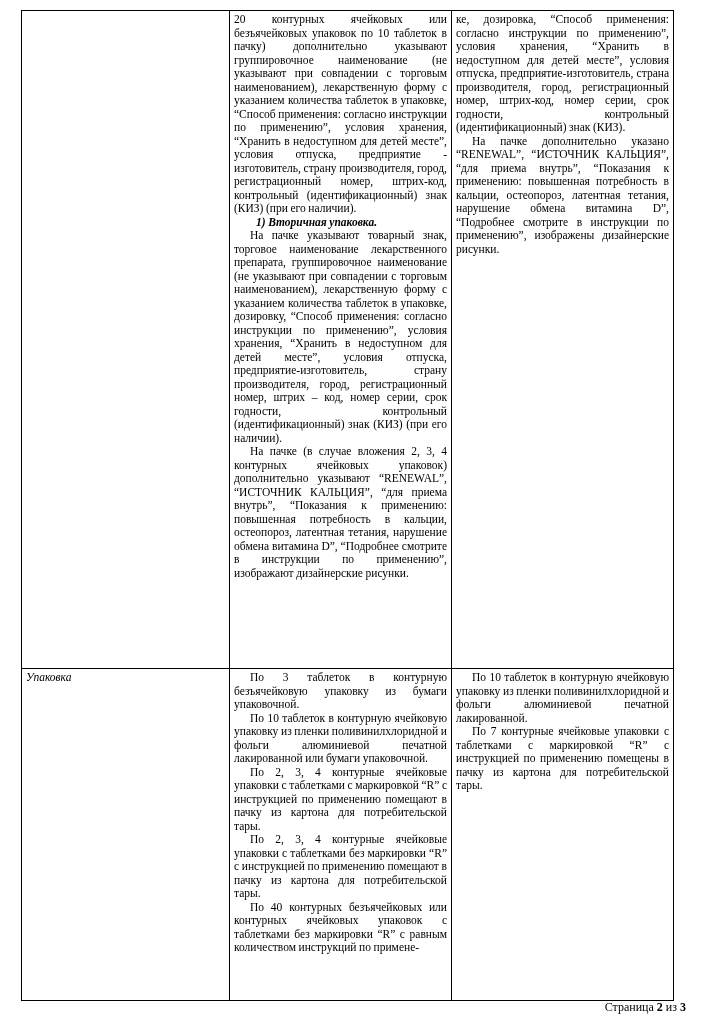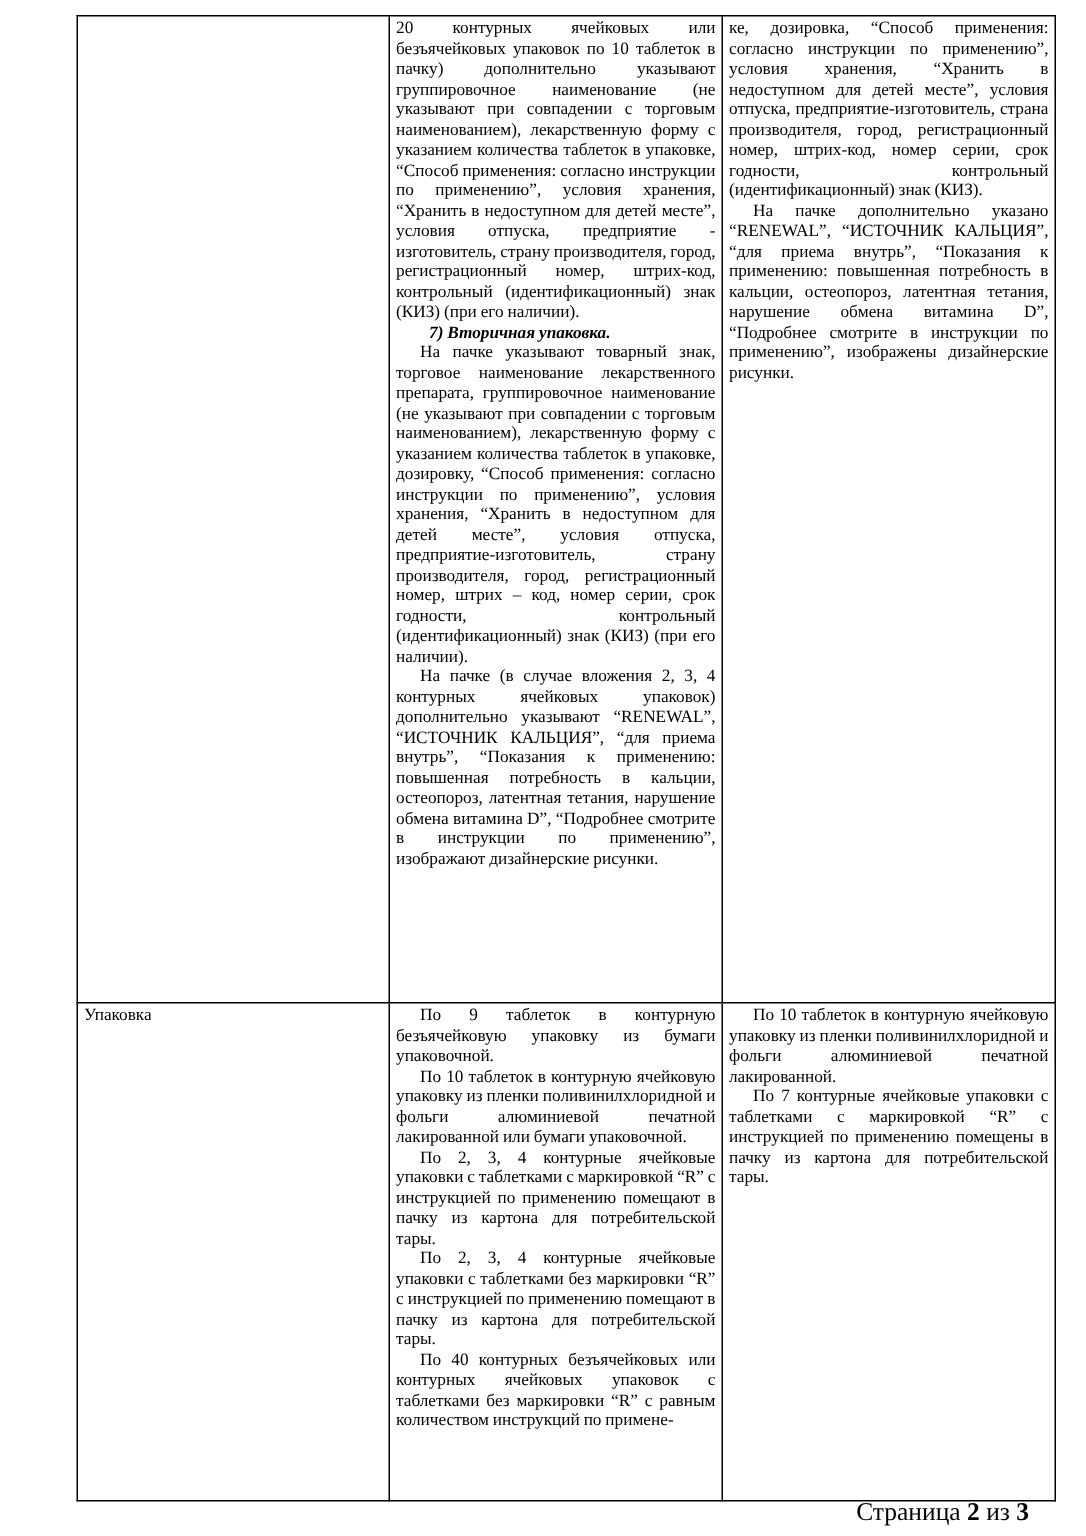--- a/index.html
+++ b/index.html
@@ -7,21 +7,21 @@
   body {
     width: 724px;
     height: 1024px;
     position: relative;
     font-family: "Liberation Serif", serif;
     color: #000;
   }
   .page { position: absolute; inset: 0; background: #fff; }
   table.doc-table {
     position: absolute;
-    left: 51px;
+    left: 21px;
     top: 10px;
     width: 652px;
     border-collapse: collapse;
     table-layout: fixed;
   }
   table.doc-table td {
     border: 1px solid #000;
     vertical-align: top;
     padding: 2px 4px 3px 4px;
     font-size: 11.5px;
@@ -37,56 +37,56 @@
     text-indent: 16px;
     word-spacing: -0.3px;
   }
   .para.no-indent { text-indent: 0; }
   .para.heading {
     font-weight: bold;
     font-style: italic;
     text-align: left;
     text-indent: 22px;
   }
-  .row-label { font-size: 11.5px; line-height: 13.5px; }
+  .row-label { font-size: 11.5px; line-height: 13.5px; font-style: italic; }
   .footer {
     position: absolute;
     right: 38px;
     top: 1001px;
-    font-size: 17px;
+    font-size: 12px;
     line-height: 13px;
   }
   .footer .b { font-weight: bold; }
 </style>
 </head>
 <body>
 
 <div class="page">
 
   <table class="doc-table">
     <tbody>
         <tr class="r1">
       <td class="c1"></td>
       <td class="c2">
             <p class="para no-indent">20 контурных ячейковых или безъячейковых упаковок по 10 таблеток в пачку) дополнительно указывают группировочное наименование (не указывают при совпадении с торговым наименованием), лекарственную форму с указанием количества таблеток в упаковке, “Способ применения: согласно инструкции по применению”, условия хранения, “Хранить в недоступном для детей месте”, условия отпуска, предприятие - изготовитель, страну производителя, город, регистрационный номер, штрих-код, контрольный (идентификационный) знак (КИЗ) (при его наличии).</p>
-            <p class="para heading">7)  Вторичная упаковка.</p>
+            <p class="para heading">1)  Вторичная упаковка.</p>
             <p class="para">На пачке указывают товарный знак, торговое наименование лекарственного препарата, группировочное наименование (не указывают при совпадении с торговым наименованием), лекарственную форму с указанием количества таблеток в упаковке, дозировку, “Способ применения: согласно инструкции по применению”, условия хранения, “Хранить в недоступном для детей месте”, условия отпуска, предприятие-изготовитель, страну производителя, город, регистрационный номер, штрих – код, номер серии, срок годности, контрольный (идентификационный) знак (КИЗ) (при его наличии).</p>
             <p class="para">На пачке (в случае вложения 2, 3, 4 контурных ячейковых упаковок) дополнительно указывают “RENEWAL”, “ИСТОЧНИК КАЛЬЦИЯ”, “для приема внутрь”, “Показания к применению: повышенная потребность  в кальции, остеопороз, латентная тетания, нарушение обмена витамина D”, “Подробнее смотрите в инструкции по применению”, изображают дизайнерские рисунки.</p>
           </td>
       <td class="c3">
             <p class="para no-indent">ке, дозировка, “Способ применения: согласно инструкции по применению”, условия хранения, “Хранить в недоступном для детей месте”, условия отпуска, предприятие-изготовитель, страна производителя, город, регистрационный номер, штрих-код, номер серии, срок годности, контрольный (идентификационный) знак (КИЗ).</p>
             <p class="para">На пачке дополнительно указано “RENEWAL”, “ИСТОЧНИК КАЛЬЦИЯ”, “для приема внутрь”, “Показания к применению: повышенная потребность в кальции, остеопороз, латентная тетания, нарушение обмена витамина D”, “Подробнее смотрите в инструкции по применению”, изображены дизайнерские рисунки.</p>
           </td>
     </tr>
     <tr class="r2">
       <td class="c1">
         <div class="row-label">Упаковка</div>
       </td>
       <td class="c2">
-            <p class="para">По 9 таблеток в контурную безъячейковую упаковку из бумаги упаковочной.</p>
+            <p class="para">По 3 таблеток в контурную безъячейковую упаковку из бумаги упаковочной.</p>
             <p class="para">По 10 таблеток в контурную ячейковую упаковку из пленки поливинилхлоридной и фольги алюминиевой печатной лакированной или бумаги упаковочной.</p>
             <p class="para">По 2, 3, 4 контурные ячейковые упаковки с таблетками с маркировкой “R” с инструкцией по применению помещают в пачку из картона для потребительской тары.</p>
             <p class="para">По 2, 3, 4 контурные ячейковые упаковки с таблетками без маркировки “R” с инструкцией по применению помещают в пачку из картона для потребительской тары.</p>
             <p class="para">По 40 контурных безъячейковых или контурных ячейковых упаковок с таблетками без маркировки “R” с равным количеством инструкций по примене-</p>
           </td>
       <td class="c3">
             <p class="para">По 10 таблеток в контурную ячейковую упаковку из пленки поливинилхлоридной и фольги алюминиевой печатной лакированной.</p>
             <p class="para">По 7 контурные ячейковые упаковки с таблетками с маркировкой “R” с инструкцией по применению помещены в пачку из картона для потребительской тары.</p>
           </td>
     </tr>

